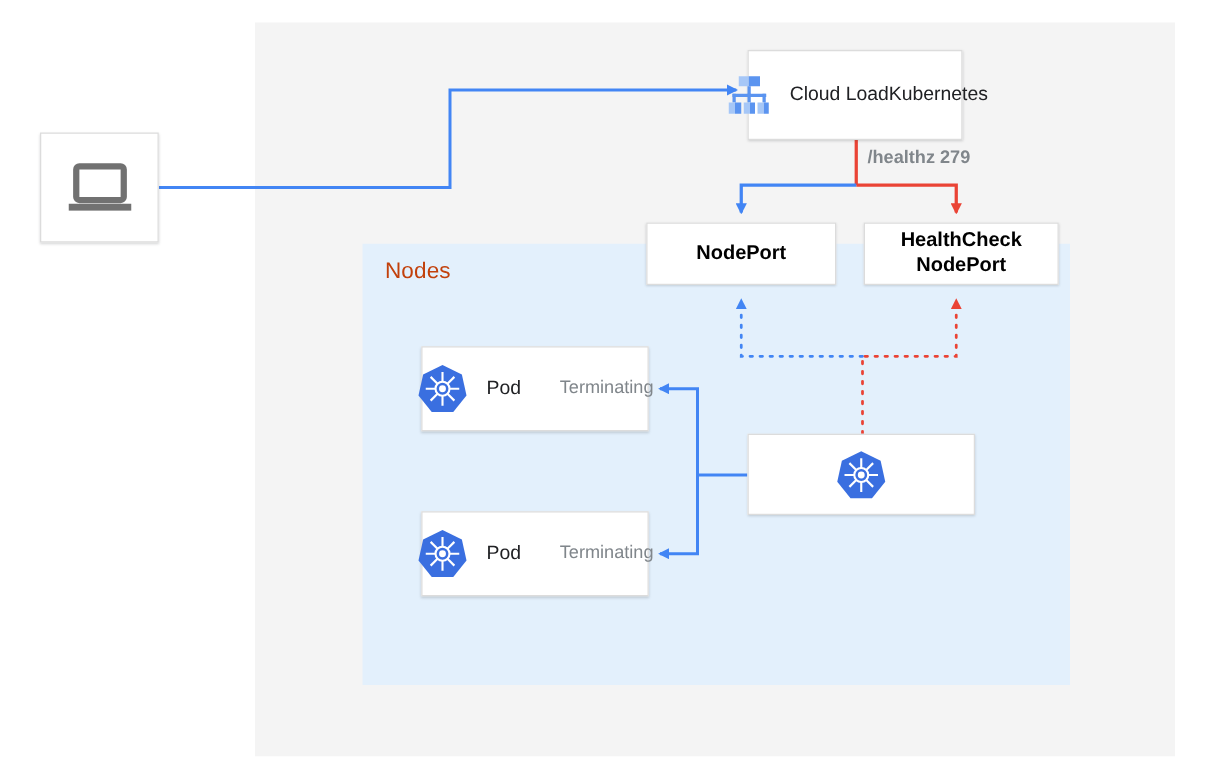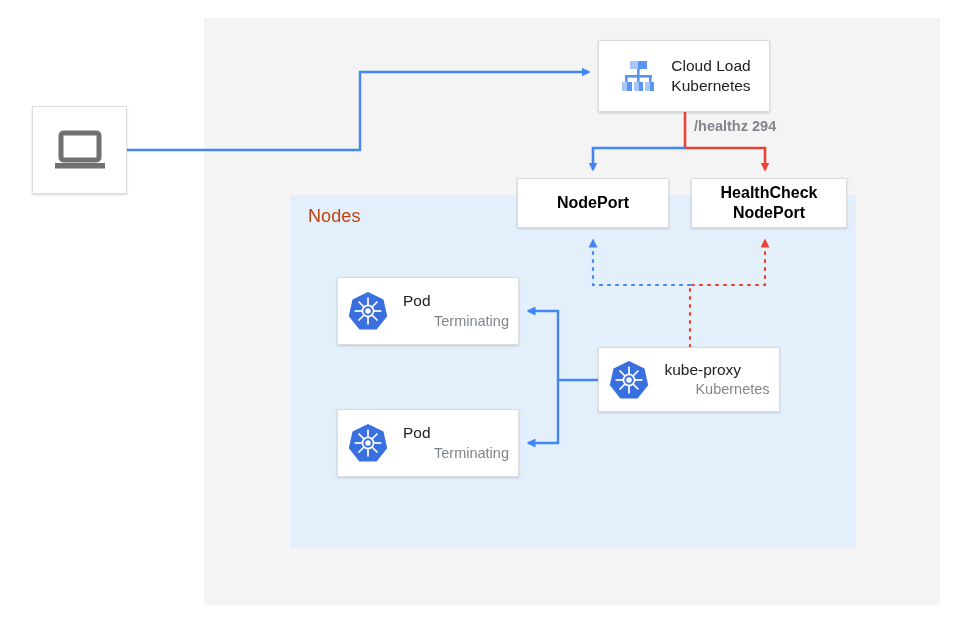--- a/index.html
+++ b/index.html
@@ -17,21 +17,21 @@
                letter-spacing:.1px;}
 
   
   .card{position:absolute;background:#ffffff;border:1px solid #dcdcdc;
         box-sizing:border-box;
         box-shadow:0 1px 2px rgba(60,64,67,.22);}
 
   .card-inner{display:flex;align-items:center;justify-content:center;
               height:100%;width:100%;gap:14px;}
 
-  .card-text{display:flex;flex-direction:column;justify-content:center;}
+  .card-text{display:flex;flex-direction:row;justify-content:center;}
   .card-title{font-size:15.5px;color:#202124;line-height:1.32;white-space:nowrap;}
   .card-sub{font-size:14.5px;color:#80868b;line-height:1.32;white-space:nowrap;margin-left:31px;}
 
   .card-center{display:flex;align-items:center;justify-content:center;
                height:100%;width:100%;text-align:center;}
   .bold-title{font-size:16px;font-weight:bold;color:#000000;line-height:1.25;}
 
   
   #client-box{left:32px;top:106px;width:95px;height:88px;}
   #lb-box{left:598px;top:40px;width:172px;height:72px;}
@@ -85,21 +85,21 @@
       <path d="M690,347 L690,285 L765,285 L765,240" fill="none" stroke="#ea4335" stroke-width="2.2" stroke-dasharray="2,6" stroke-linecap="round" marker-end="url(#arrow-red)"></path>
     </g>
 
     <g>
       <path d="M598,380 L558,380" fill="none" stroke="#4285f4" stroke-width="2.4"></path>
       <path d="M558,380 L558,311 L528,311" fill="none" stroke="#4285f4" stroke-width="2.4" marker-end="url(#arrow-blue)"></path>
       <path d="M558,380 L558,443 L528,443" fill="none" stroke="#4285f4" stroke-width="2.4" marker-end="url(#arrow-blue)"></path>
     </g>
   </svg>
 
-  <div class="healthz-label">/healthz 294</div>
+  <div class="healthz-label">/healthz 279</div>
 
   <div class="card" id="client-box">
     <div class="card-inner">
       <span class="icon-wrap">
         <svg width="56" height="44" viewBox="0 0 56 44">
           <rect x="9" y="5" width="38" height="27" rx="2.5" fill="none" stroke="#717171" stroke-width="5"></rect>
           <rect x="3" y="35" width="50" height="5.5" fill="#717171"></rect>
         </svg>
       </span>
     </div>
@@ -210,20 +210,16 @@
             <line x1="21" y1="26.6" x2="21" y2="34.5"></line>
             <line x1="7.6" y1="21" x2="15.4" y2="21"></line>
             <line x1="26.6" y1="21" x2="34.4" y2="21"></line>
             <line x1="11.5" y1="11.5" x2="17" y2="17"></line>
             <line x1="25" y1="25" x2="30.5" y2="30.5"></line>
             <line x1="30.5" y1="11.5" x2="25" y2="17"></line>
             <line x1="17" y1="25" x2="11.5" y2="30.5"></line>
           </g>
         </svg>
       </span>
-      <span class="card-text">
-        <span class="card-title">kube-proxy</span>
-        <span class="card-sub">Kubernetes</span>
-      </span>
     </div>
   </div>
 
 </div>
 
 </body></html>

